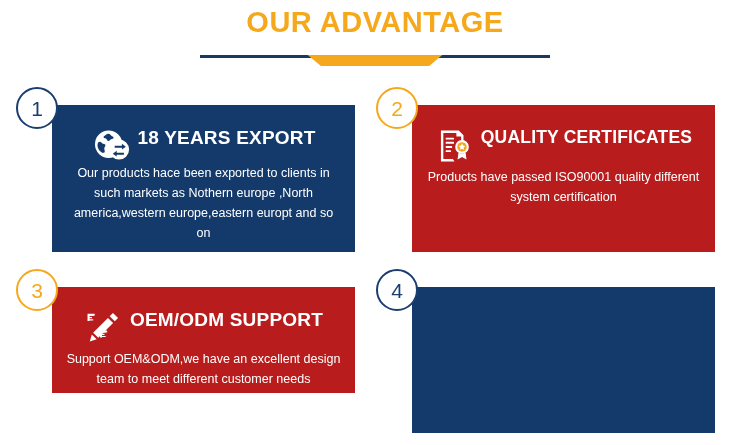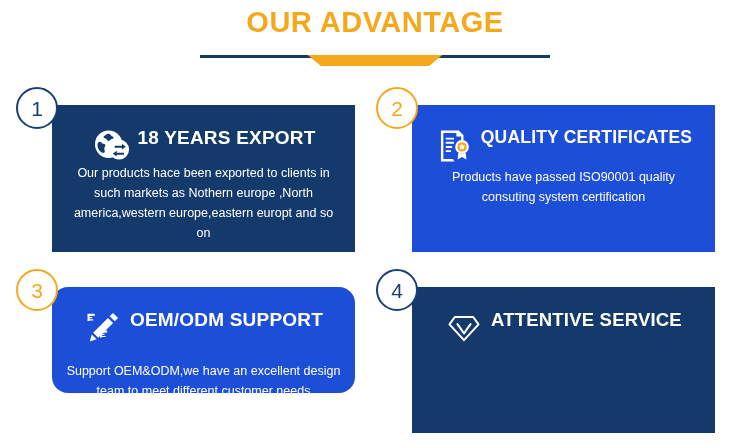--- a/index.html
+++ b/index.html
@@ -37,25 +37,25 @@
     clip-path:polygon(9% 0%, 91% 0%, 83% 100%, 17% 100%);
   }
 
   
   .card{
     position:absolute;
     width:303px;height:147px;
     box-sizing:border-box;
   }
   .card.navy{background:#143A6B;}
-  .card.orange{background:#1d4ed8;padding-left:36px;}
+  .card.orange{background:#b91c1c;padding-left:36px;}
 
   .card-1{left:52px;top:105px;}
   .card-2{left:412px;top:105px;}
-  .card-3{left:52px;top:287px;height:106px;border-radius:16px;}
+  .card-3{left:52px;top:287px;height:106px;}
   .card-4{left:412px;top:287px;height:146px;}
 
   
   .badge{
     position:absolute;
     width:42px;height:42px;
     border-radius:50%;
     background:#ffffff;
     box-sizing:border-box;
     display:flex;align-items:center;justify-content:center;
@@ -94,21 +94,21 @@
 
   .card-body{
     position:absolute;
     left:14px;top:62px;width:275px;
     text-align:center;
     font-size:12.5px;
     line-height:20px;
     color:#ffffff;
   }
   .card-1 .card-body{left:18px;width:267px;top:58px;text-align:center;}
-  .card-3 .card-body{top:74px;}
+  .card-3 .card-body{top:62px;}
 </style>
 </head>
 <body>
 
 <div id="page">
 
   <div class="page-title">OUR ADVANTAGE</div>
 
   <div class="divider">
     <div class="divider-line"></div>
@@ -136,43 +136,36 @@
         <rect fill="#ffffff" x="18" y="25" width="14" height="3.2" rx="1"></rect>
         <rect fill="#ffffff" x="18" y="32" width="11" height="3.2" rx="1"></rect>
         <rect fill="#ffffff" x="18" y="39" width="9" height="3.2" rx="1"></rect>
         <circle cx="45.5" cy="33.5" r="11.5" fill="#ffffff"></circle>
         <circle cx="45.5" cy="33.5" r="8" fill="#F5A81C"></circle>
         <path fill="#ffffff" d="M45.5 27.8l1.7 3.5 3.8.5-2.8 2.7.7 3.8-3.4-1.8-3.4 1.8.7-3.8-2.8-2.7 3.8-.5z"></path>
         <path fill="#ffffff" d="M39.4 43.4l-1.4 11.2 7.5-4.2 7.5 4.2-1.4-11.2a15.3 15.3 0 0 1-12.2 0z"></path>
       </svg>
       <div class="card-title">QUALITY CERTIFICATES</div>
     </div>
-    <div class="card-body">Products have passed ISO90001 quality consuting system certification</div>
+    <div class="card-body">Products have passed ISO90001 quality different system certification</div>
   </div>
   <div class="badge orange badge-2">2</div>
 
   <div class="card orange card-3">
     <div class="card-head">
       <svg class="card-icon" viewBox="0 0 64 64" aria-hidden="true">
         <path fill="#ffffff" d="M48.8 6.6l8.6 8.6-5.6 5.6-8.6-8.6 5.6-5.6zM40.4 15l8.6 8.6L24 48.6 15.4 40 40.4 15zM13.2 43l8.1 8.1-11.6 3.5L13.2 43z"></path>
         <path fill="#ffffff" d="M6 8h12v3.4H9.4v8.6H6V8zm0 3.8h3.4v1.9H6v-1.9z"></path>
         <path fill="#ffffff" d="M6.5 9.6h9v2h-9zM6.5 13.6h7v2h-7zM6.5 17.3h9v2h-9z"></path>
         <path fill="#ffffff" d="M27 36h12v3.4h-8.6V48H27V36z"></path>
         <path fill="#ffffff" d="M27.5 37.6h9v2h-9zM27.5 41.6h7v2h-7zM27.5 45.3h9v2h-9z"></path>
       </svg>
       <div class="card-title">OEM/ODM SUPPORT</div>
     </div>
     <div class="card-body">Support OEM&amp;ODM,we have an excellent design team to meet different customer needs</div>
   </div>
   <div class="badge orange badge-3">3</div>
 
   <div class="card navy card-4">
-    <div class="card-head">
-      <svg class="card-icon" viewBox="0 0 64 64" aria-hidden="true">
-        <path fill="none" stroke="#ffffff" stroke-width="3.4" stroke-linejoin="round" d="M16.5 13.5h31l9 12.5L32 52.5 7.5 26z"></path>
-        <path fill="none" stroke="#ffffff" stroke-width="3.4" stroke-linecap="round" stroke-linejoin="round" d="M21 25.5L32 41l11-15.5"></path>
-      </svg>
-      <div class="card-title">ATTENTIVE SERVICE</div>
-    </div>
   </div>
   <div class="badge navy badge-4">4</div>
 
 </div>
 
 </body></html>

